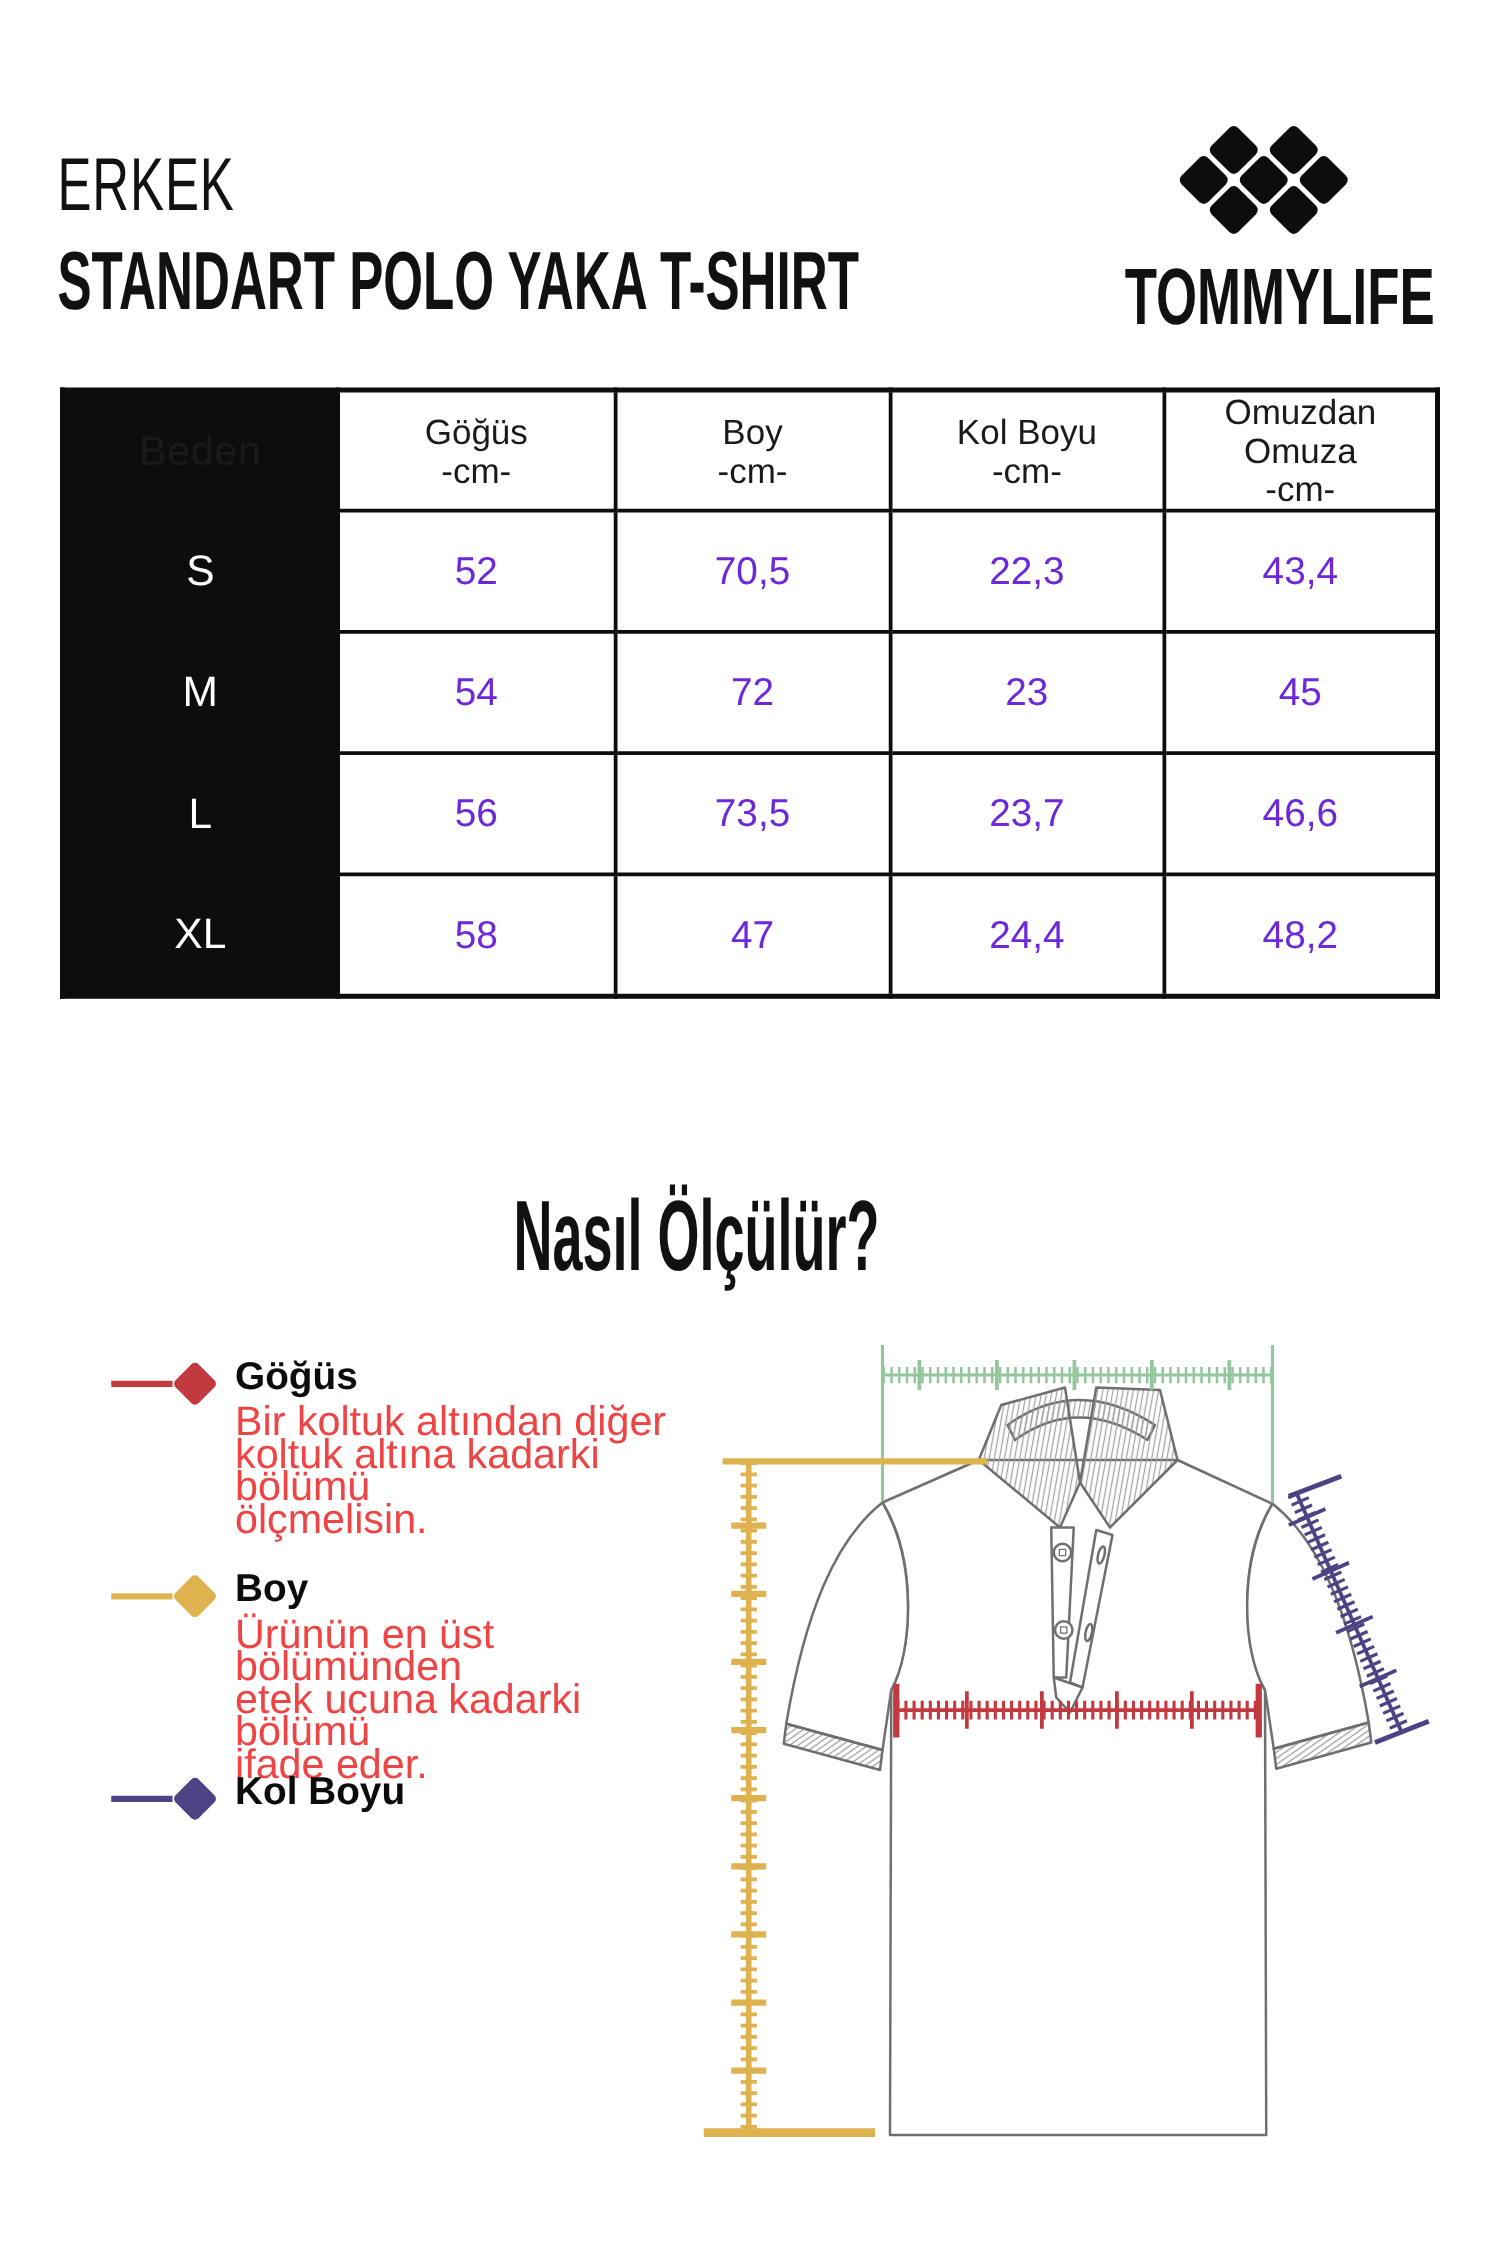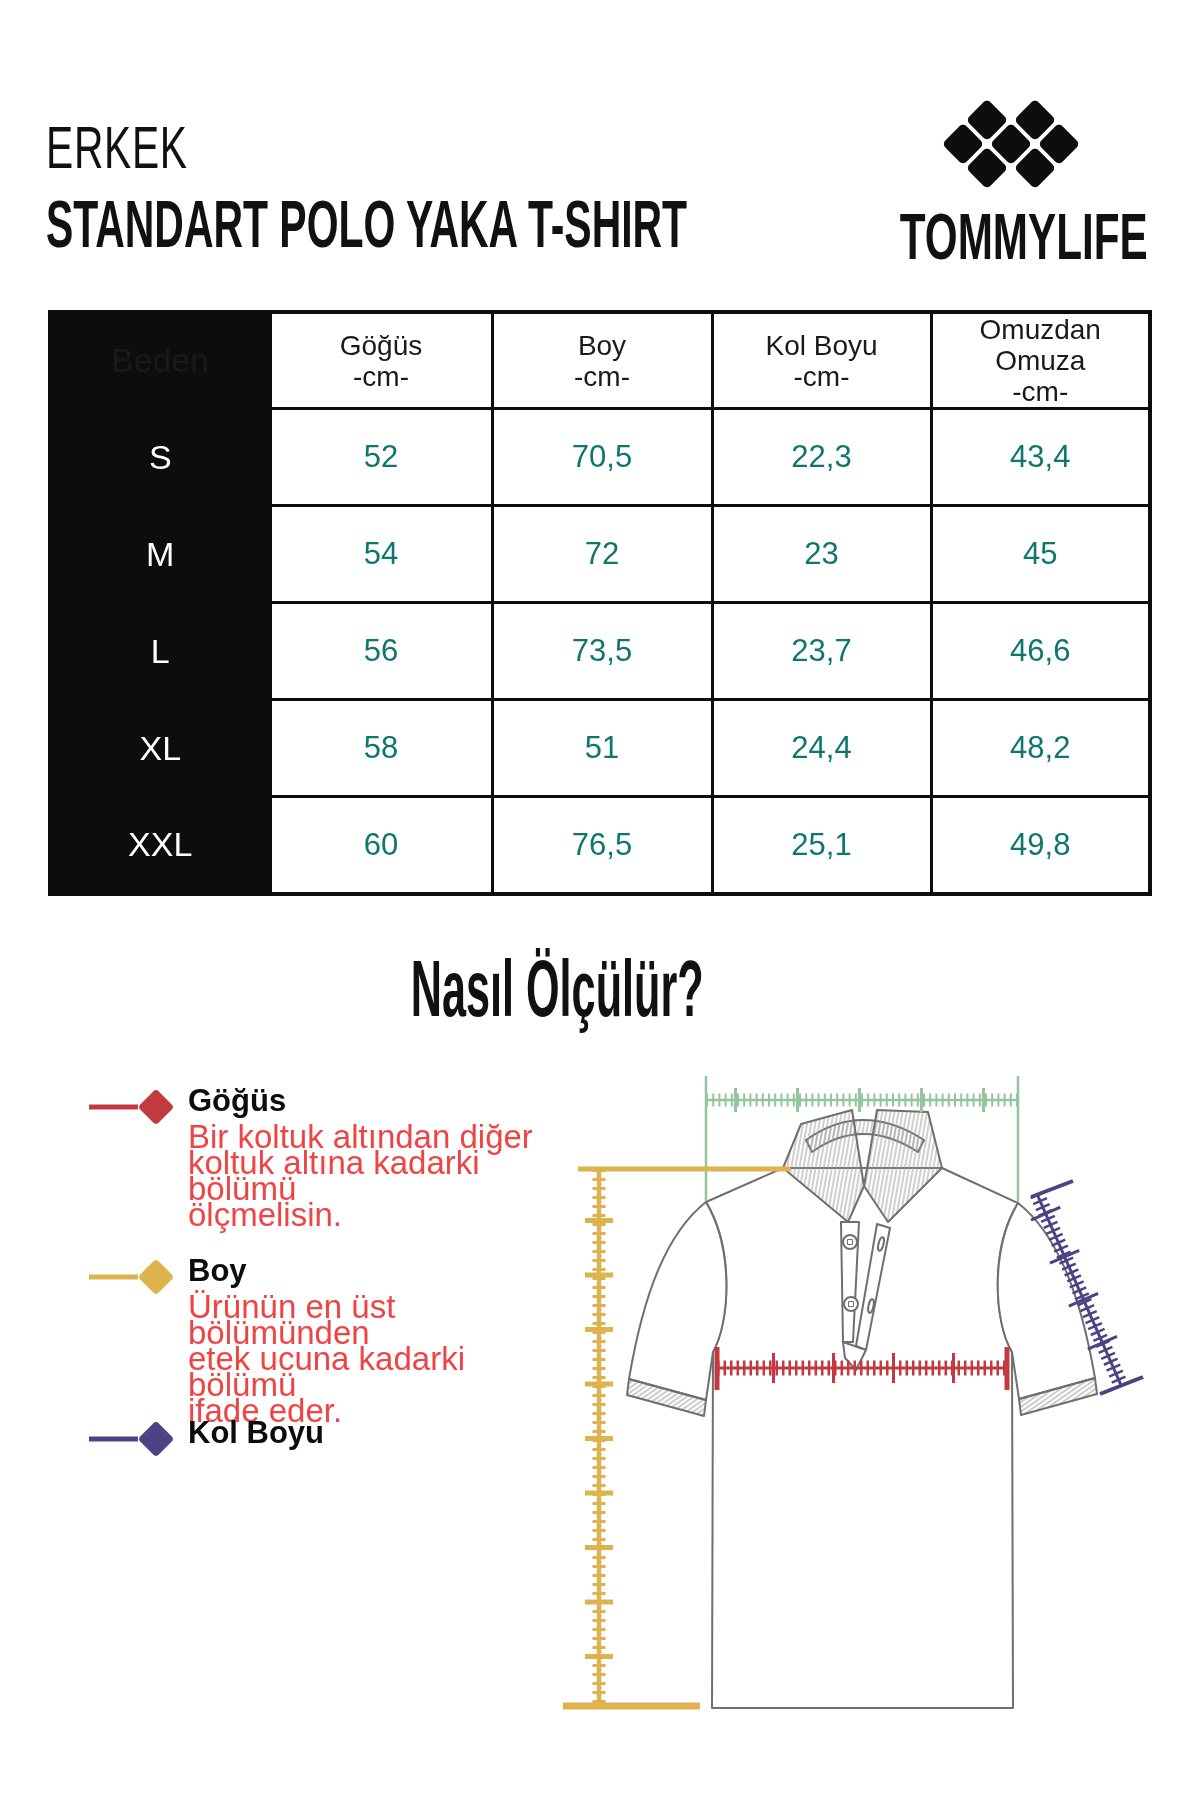--- a/index.html
+++ b/index.html
@@ -21,21 +21,21 @@
   table.size{position:absolute;left:48px;top:310px;width:1100px;border-collapse:collapse;
              table-layout:fixed;border:4px solid #0d0d0d;}
   table.size th,table.size td{border:3px solid #0d0d0d;text-align:center;vertical-align:middle;
              padding:0;font-weight:400;}
   tr.hrow{height:95px;}
   tr.drow{height:97px;}
   th.colhead{font-size:28px;line-height:31px;white-space:pre-line;color:#1a1a1a;}
   th.beden{font-size:33px;letter-spacing:.5px;}
   .blackcol{background:#0d0d0d;color:#ffffff;border-color:#0d0d0d;}
   td.sizletter{font-size:34px;color:#fff;}
-  td.val{font-size:31px;color:#0f766e;}
+  td.val{font-size:31px;color:#6d28d9;}
 
   
   .mtitle{left:0;top:946px;width:1114px;text-align:center;font-size:80px;font-weight:700;line-height:86px;}
   .mtitle .cnd{transform-origin:50% 50%;transform:scaleX(.54);}
 
   
   .leg-item{left:86px;width:480px;height:160px;}
   .leg-marker{position:absolute;left:0;top:0;width:95px;height:50px;}
   .leg-label{position:absolute;left:102px;top:2px;font-size:31px;font-weight:700;line-height:34px;color:#0c0c0c;}
   .leg-desc{position:absolute;left:102px;top:42px;font-size:33px;line-height:26px;color:#ef4444;white-space:pre-line;}
@@ -108,30 +108,23 @@
     <tr class="drow">
       <td class="sizletter blackcol">L</td>
       <td class="val">56</td>
       <td class="val">73,5</td>
       <td class="val">23,7</td>
       <td class="val">46,6</td>
     </tr>
     <tr class="drow">
       <td class="sizletter blackcol">XL</td>
       <td class="val">58</td>
-      <td class="val">51</td>
+      <td class="val">47</td>
       <td class="val">24,4</td>
       <td class="val">48,2</td>
-    </tr>
-    <tr class="drow">
-      <td class="sizletter blackcol">XXL</td>
-      <td class="val">60</td>
-      <td class="val">76,5</td>
-      <td class="val">25,1</td>
-      <td class="val">49,8</td>
     </tr>
   </tbody>
     </table>
 
   <div class="abs mtitle">
     <span class="cnd">Nasıl Ölçülür?</span>
   </div>
 
   <div class="abs leg-item" style="top:1082px;">
     <svg class="leg-marker" viewBox="0 0 95 50">

